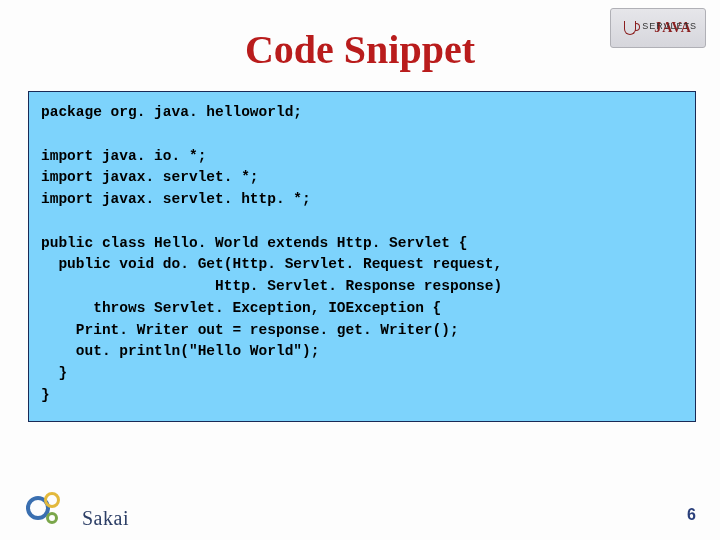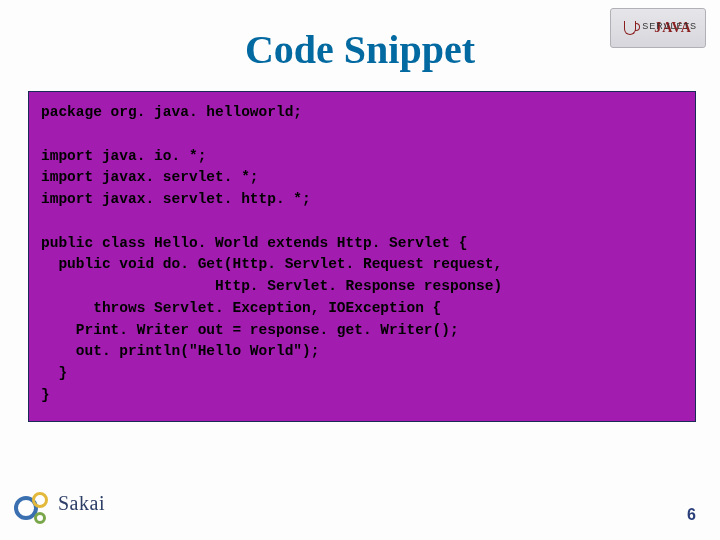--- a/index.html
+++ b/index.html
@@ -64,50 +64,50 @@
     width: 4px;
     height: 6px;
     border: 1px solid #8a1f1f;
     border-left: none;
     border-radius: 0 4px 4px 0;
   }
   .title {
     text-align: center;
     font-size: 40px;
     font-family: "Times New Roman", Times, serif;
-    color: #0369a1;
+    color: #b91c1c;
     padding-top: 26px;
     padding-bottom: 10px;
   }
   .codebox {
     margin: 8px 24px 0 28px;
     border: 1.5px solid #1a2a56;
-    background: #a21caf;
+    background: #7dd3fc;
     padding: 10px 12px 14px 12px;
     font-family: "Courier New", Courier, monospace;
     font-size: 14.5px;
     font-weight: bold;
     color: #000;
     line-height: 1.5;
     white-space: pre;
   }
   .footer {
     position: absolute;
     left: 0;
     right: 0;
     bottom: 0;
     height: 68px;
   }
   .sakai-logo {
     position: absolute;
-    left: 14px;
+    left: 26px;
     bottom: 10px;
     display: flex;
-    align-items: flex-start;
-    gap: 6px;
+    align-items: flex-end;
+    gap: 18px;
   }
   .sakai-mark {
     width: 38px;
     height: 38px;
     position: relative;
   }
   .sakai-mark .ring {
     position: absolute;
     border-radius: 50%;
   }

